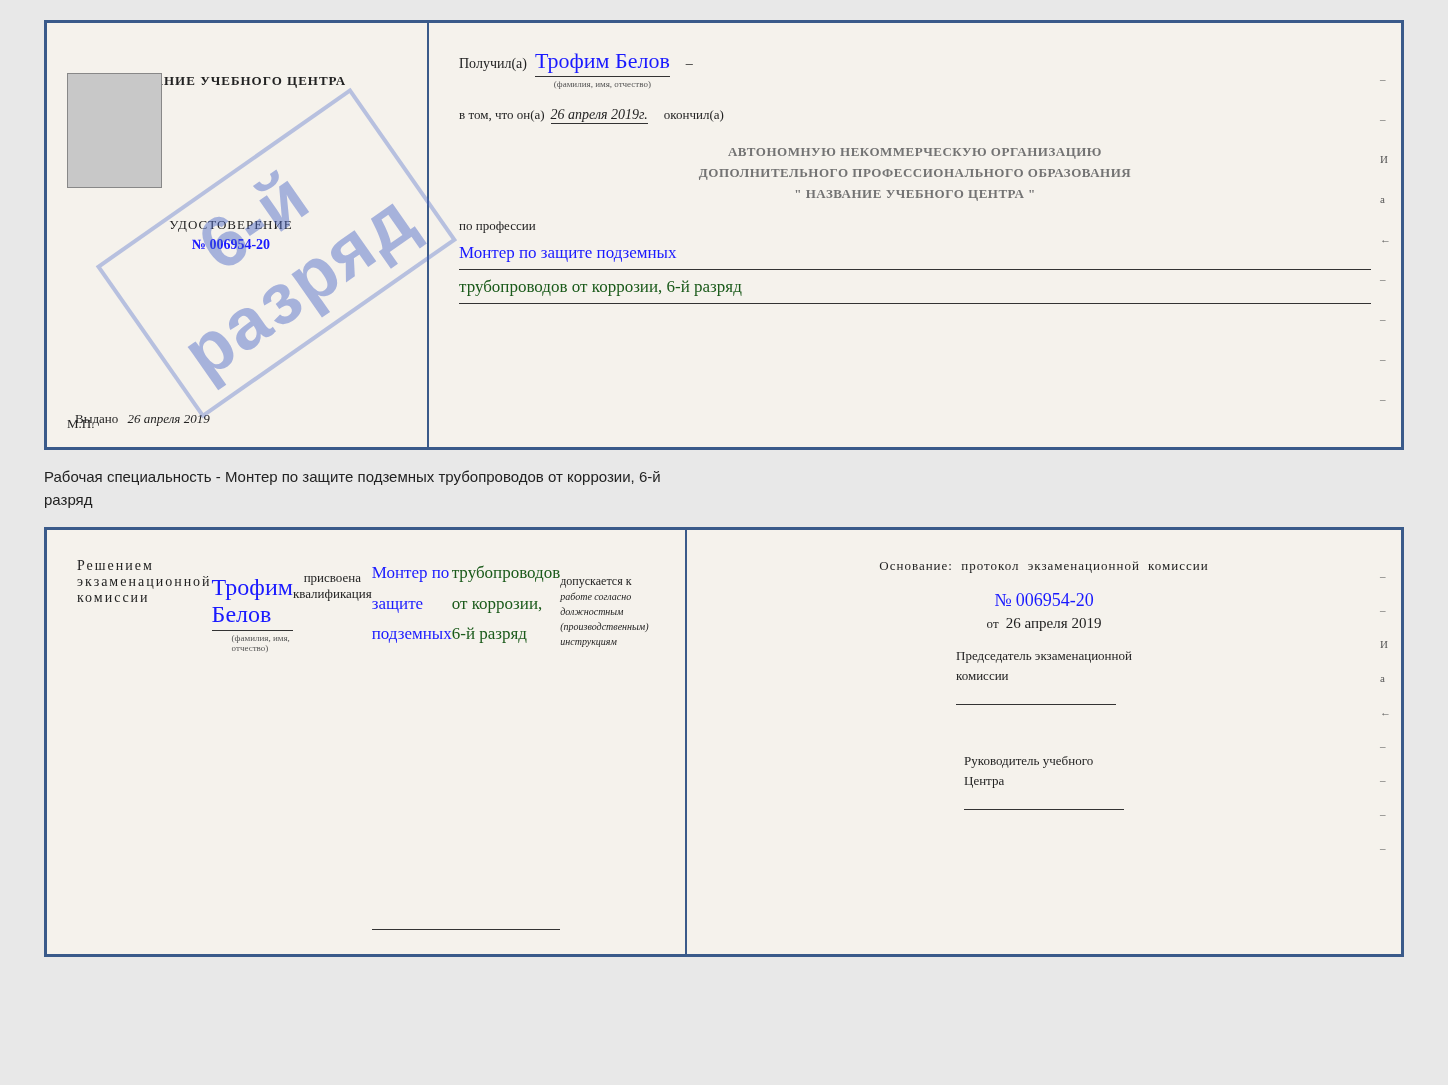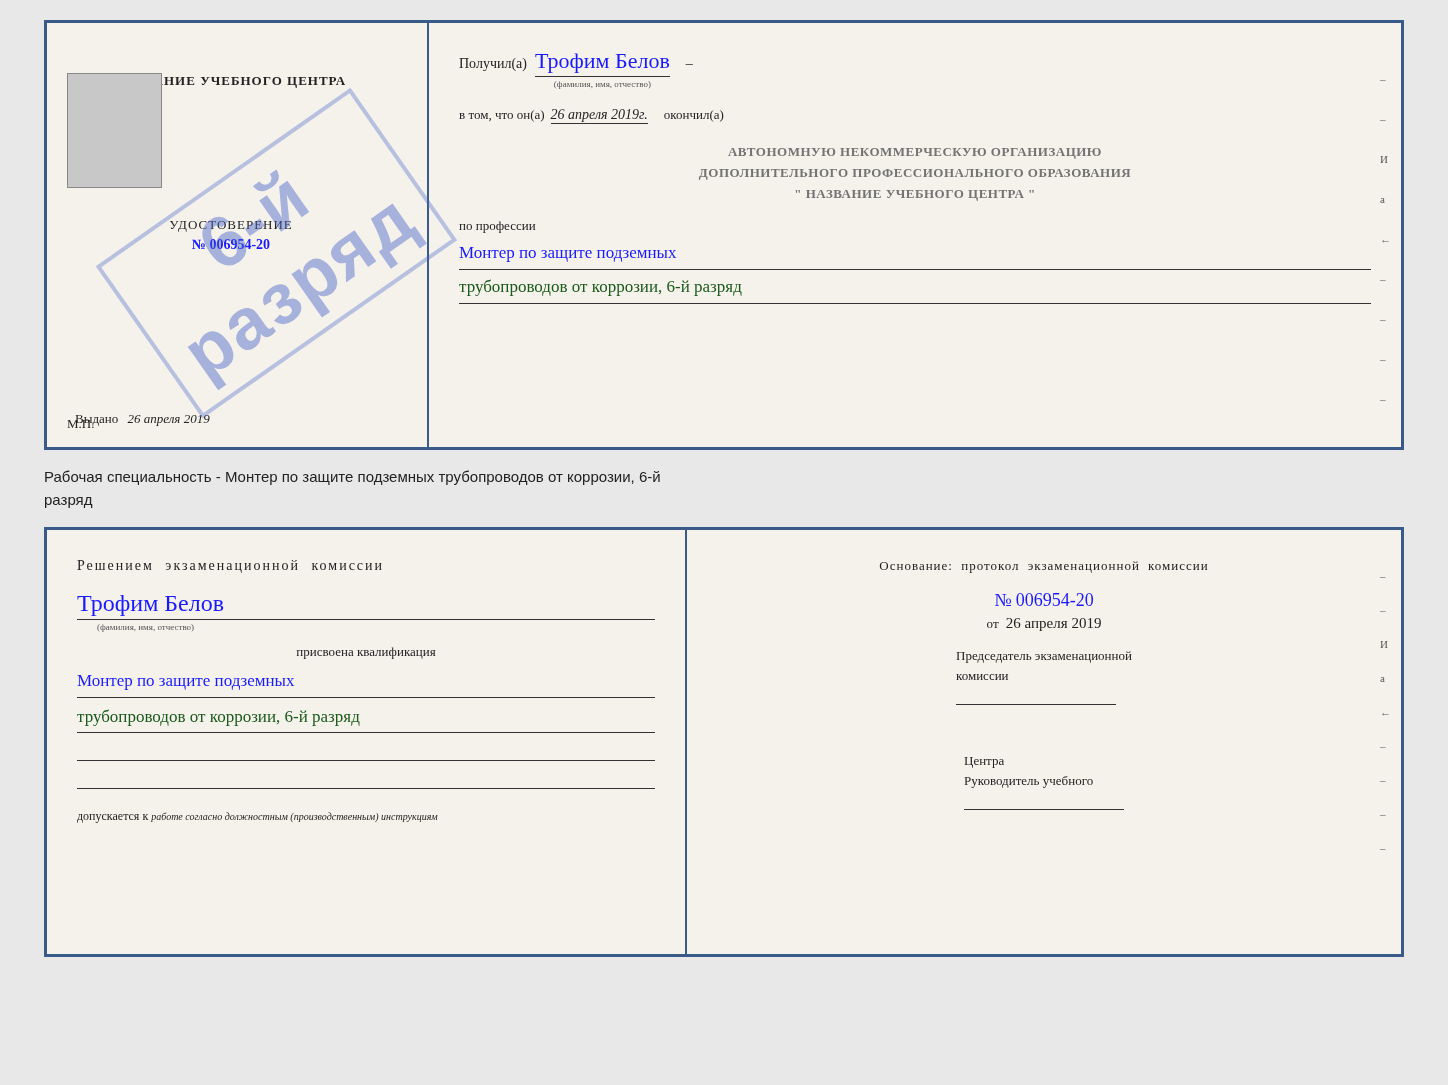--- a/index.html
+++ b/index.html
@@ -235,21 +235,21 @@
       border: 3px solid #3a5a8a;
       background: #f5f2ec;
       position: relative;
       overflow: hidden;
     }
 
     .bottom-left {
       width: 640px;
       border-right: 2px solid #3a5a8a;
       display: flex;
-      flex-direction: column;
+      flex-direction: row;
       padding: 28px 30px 20px 30px;
     }
 
     .bottom-right {
       flex: 1;
       display: flex;
       flex-direction: column;
       padding: 28px 30px 20px 30px;
       position: relative;
       align-items: center;
@@ -507,22 +507,22 @@
       <span style="font-family:'Segoe Script','Comic Sans MS',cursive; font-size:15px; color:#222; margin-left:4px;">26 апреля 2019</span>
     </span>
 
     <div class="predsedatel-text">
       <div>Председатель экзаменационной</div>
       <div>комиссии</div>
       <div class="signature-line"></div>
     </div>
 
     <div class="rukovoditel-text">
+      <div>Руководитель учебного</div>
       <div>Центра</div>
-      <div>Руководитель учебного</div>
       <div class="signature-line"></div>
     </div>
 
     <div class="right-lines-bottom">
       <span>–</span>
       <span>–</span>
       <span>И</span>
       <span>а</span>
       <span>←</span>
       <span>–</span>

